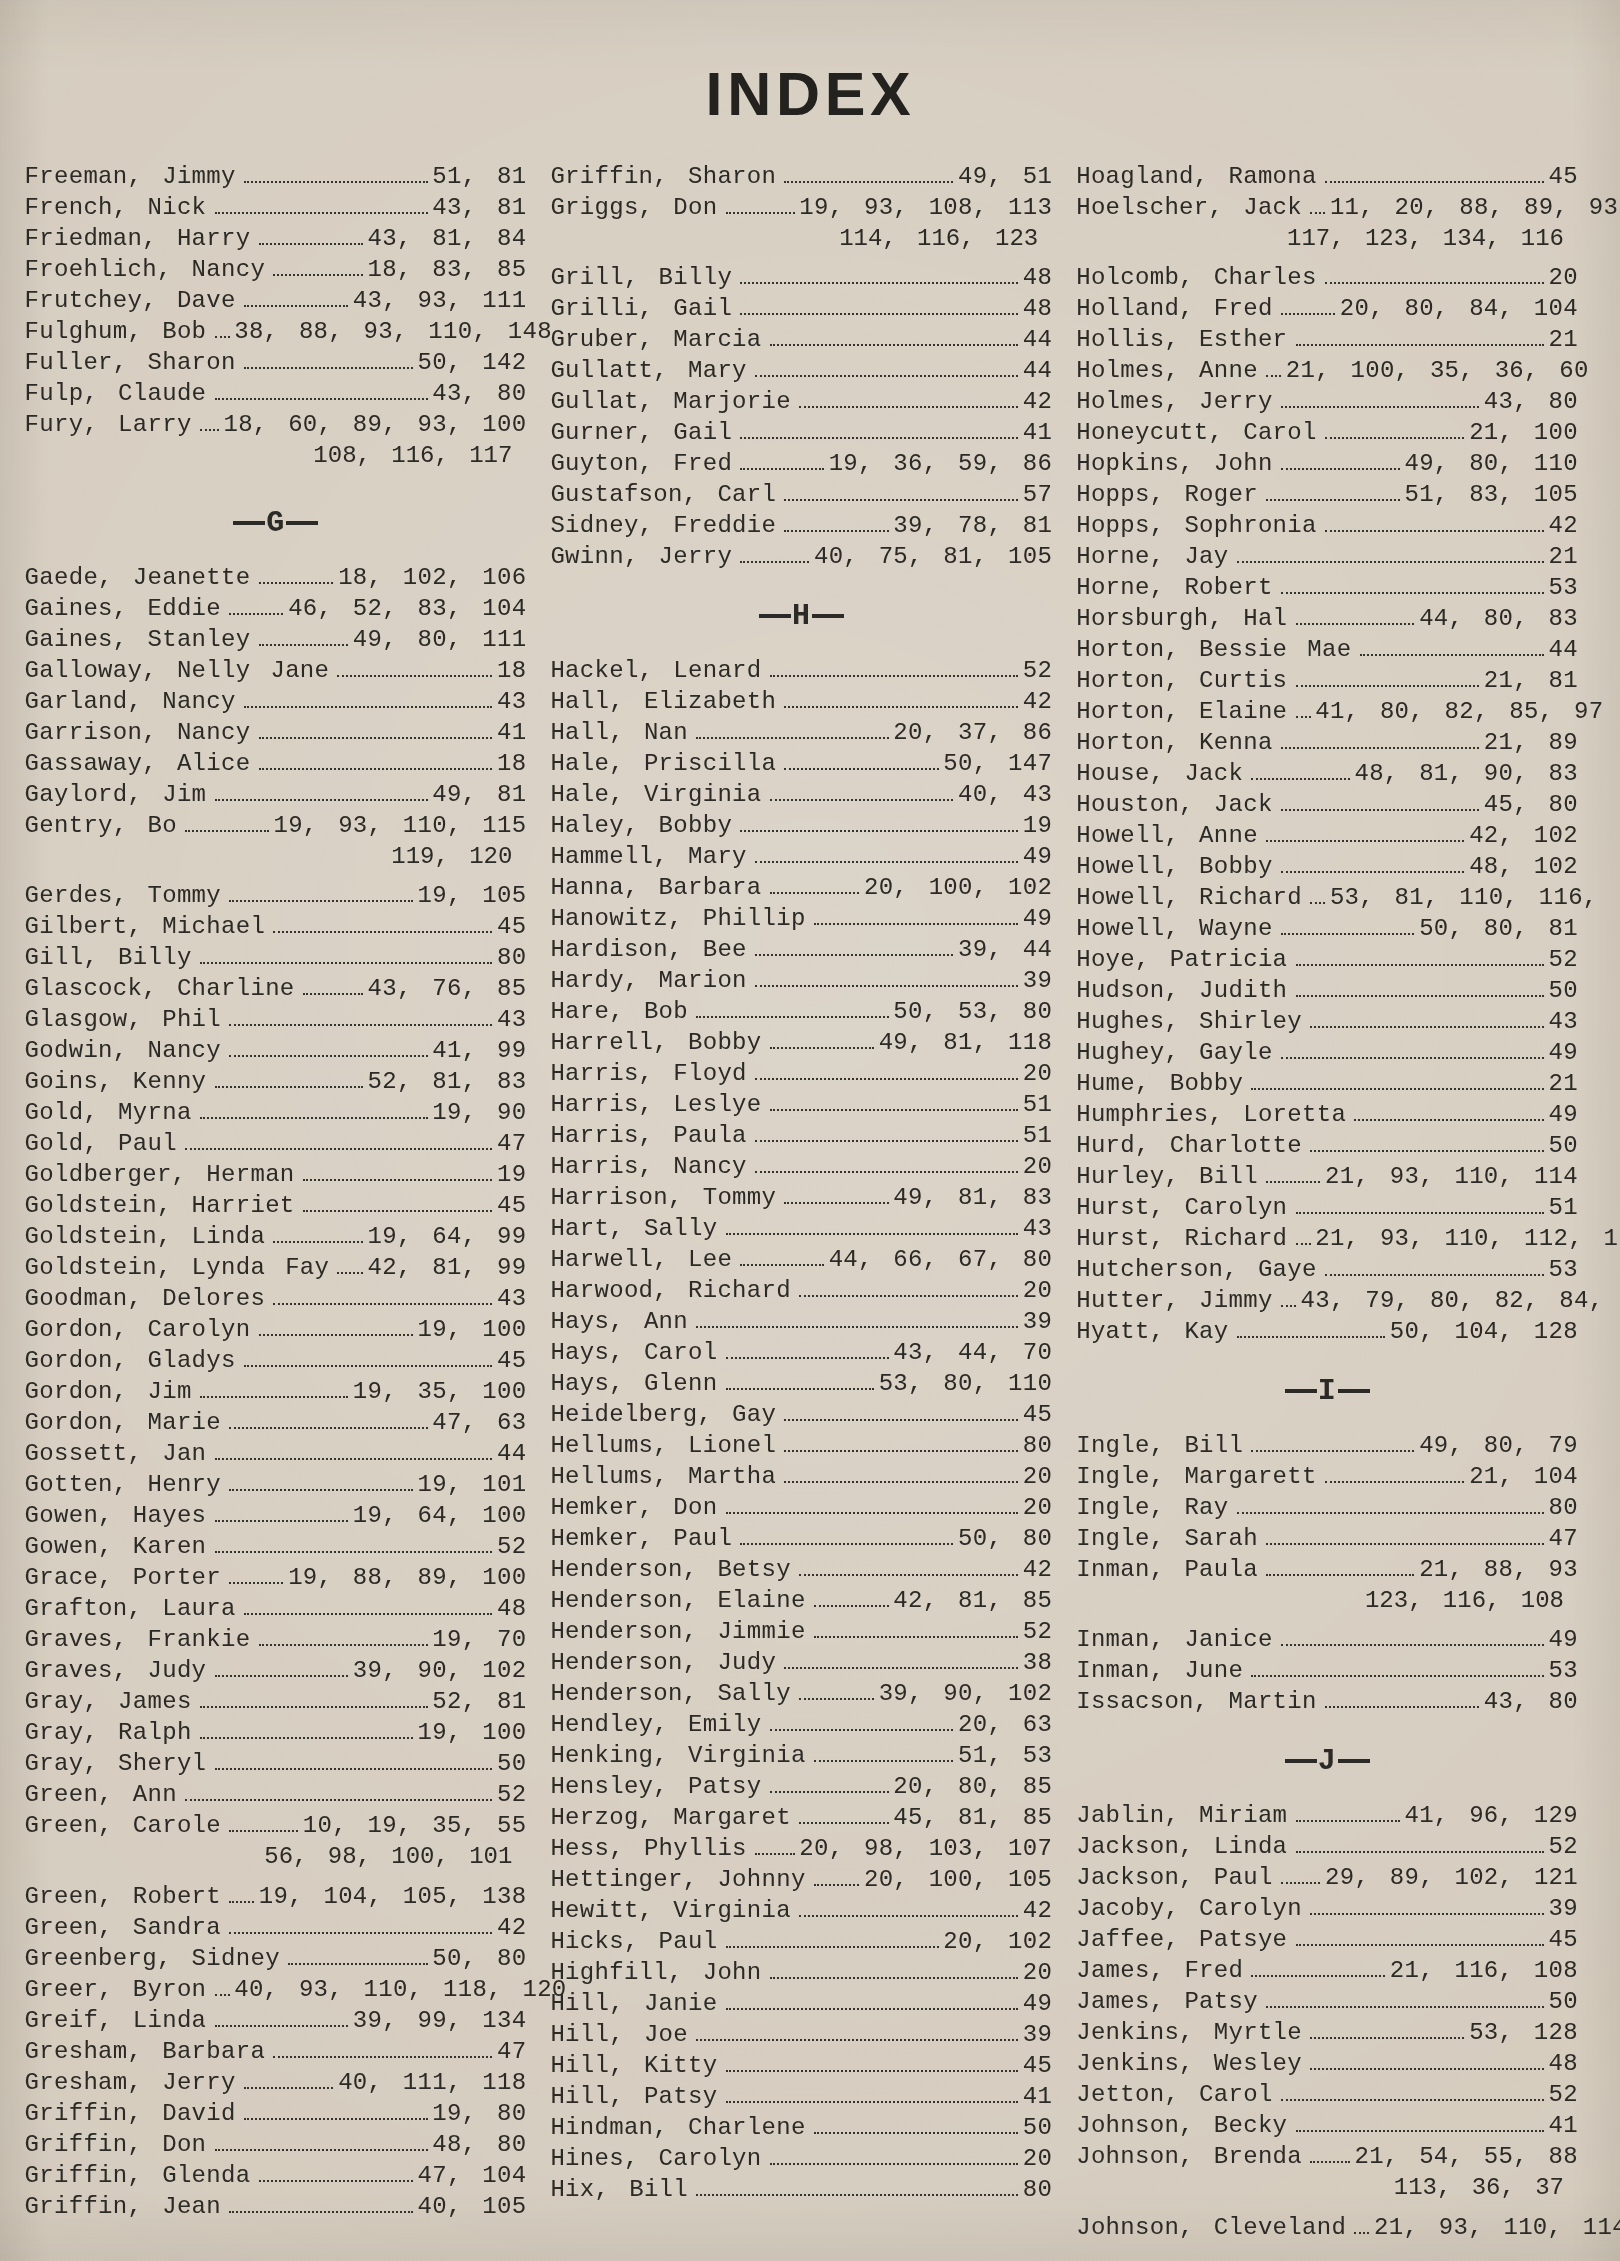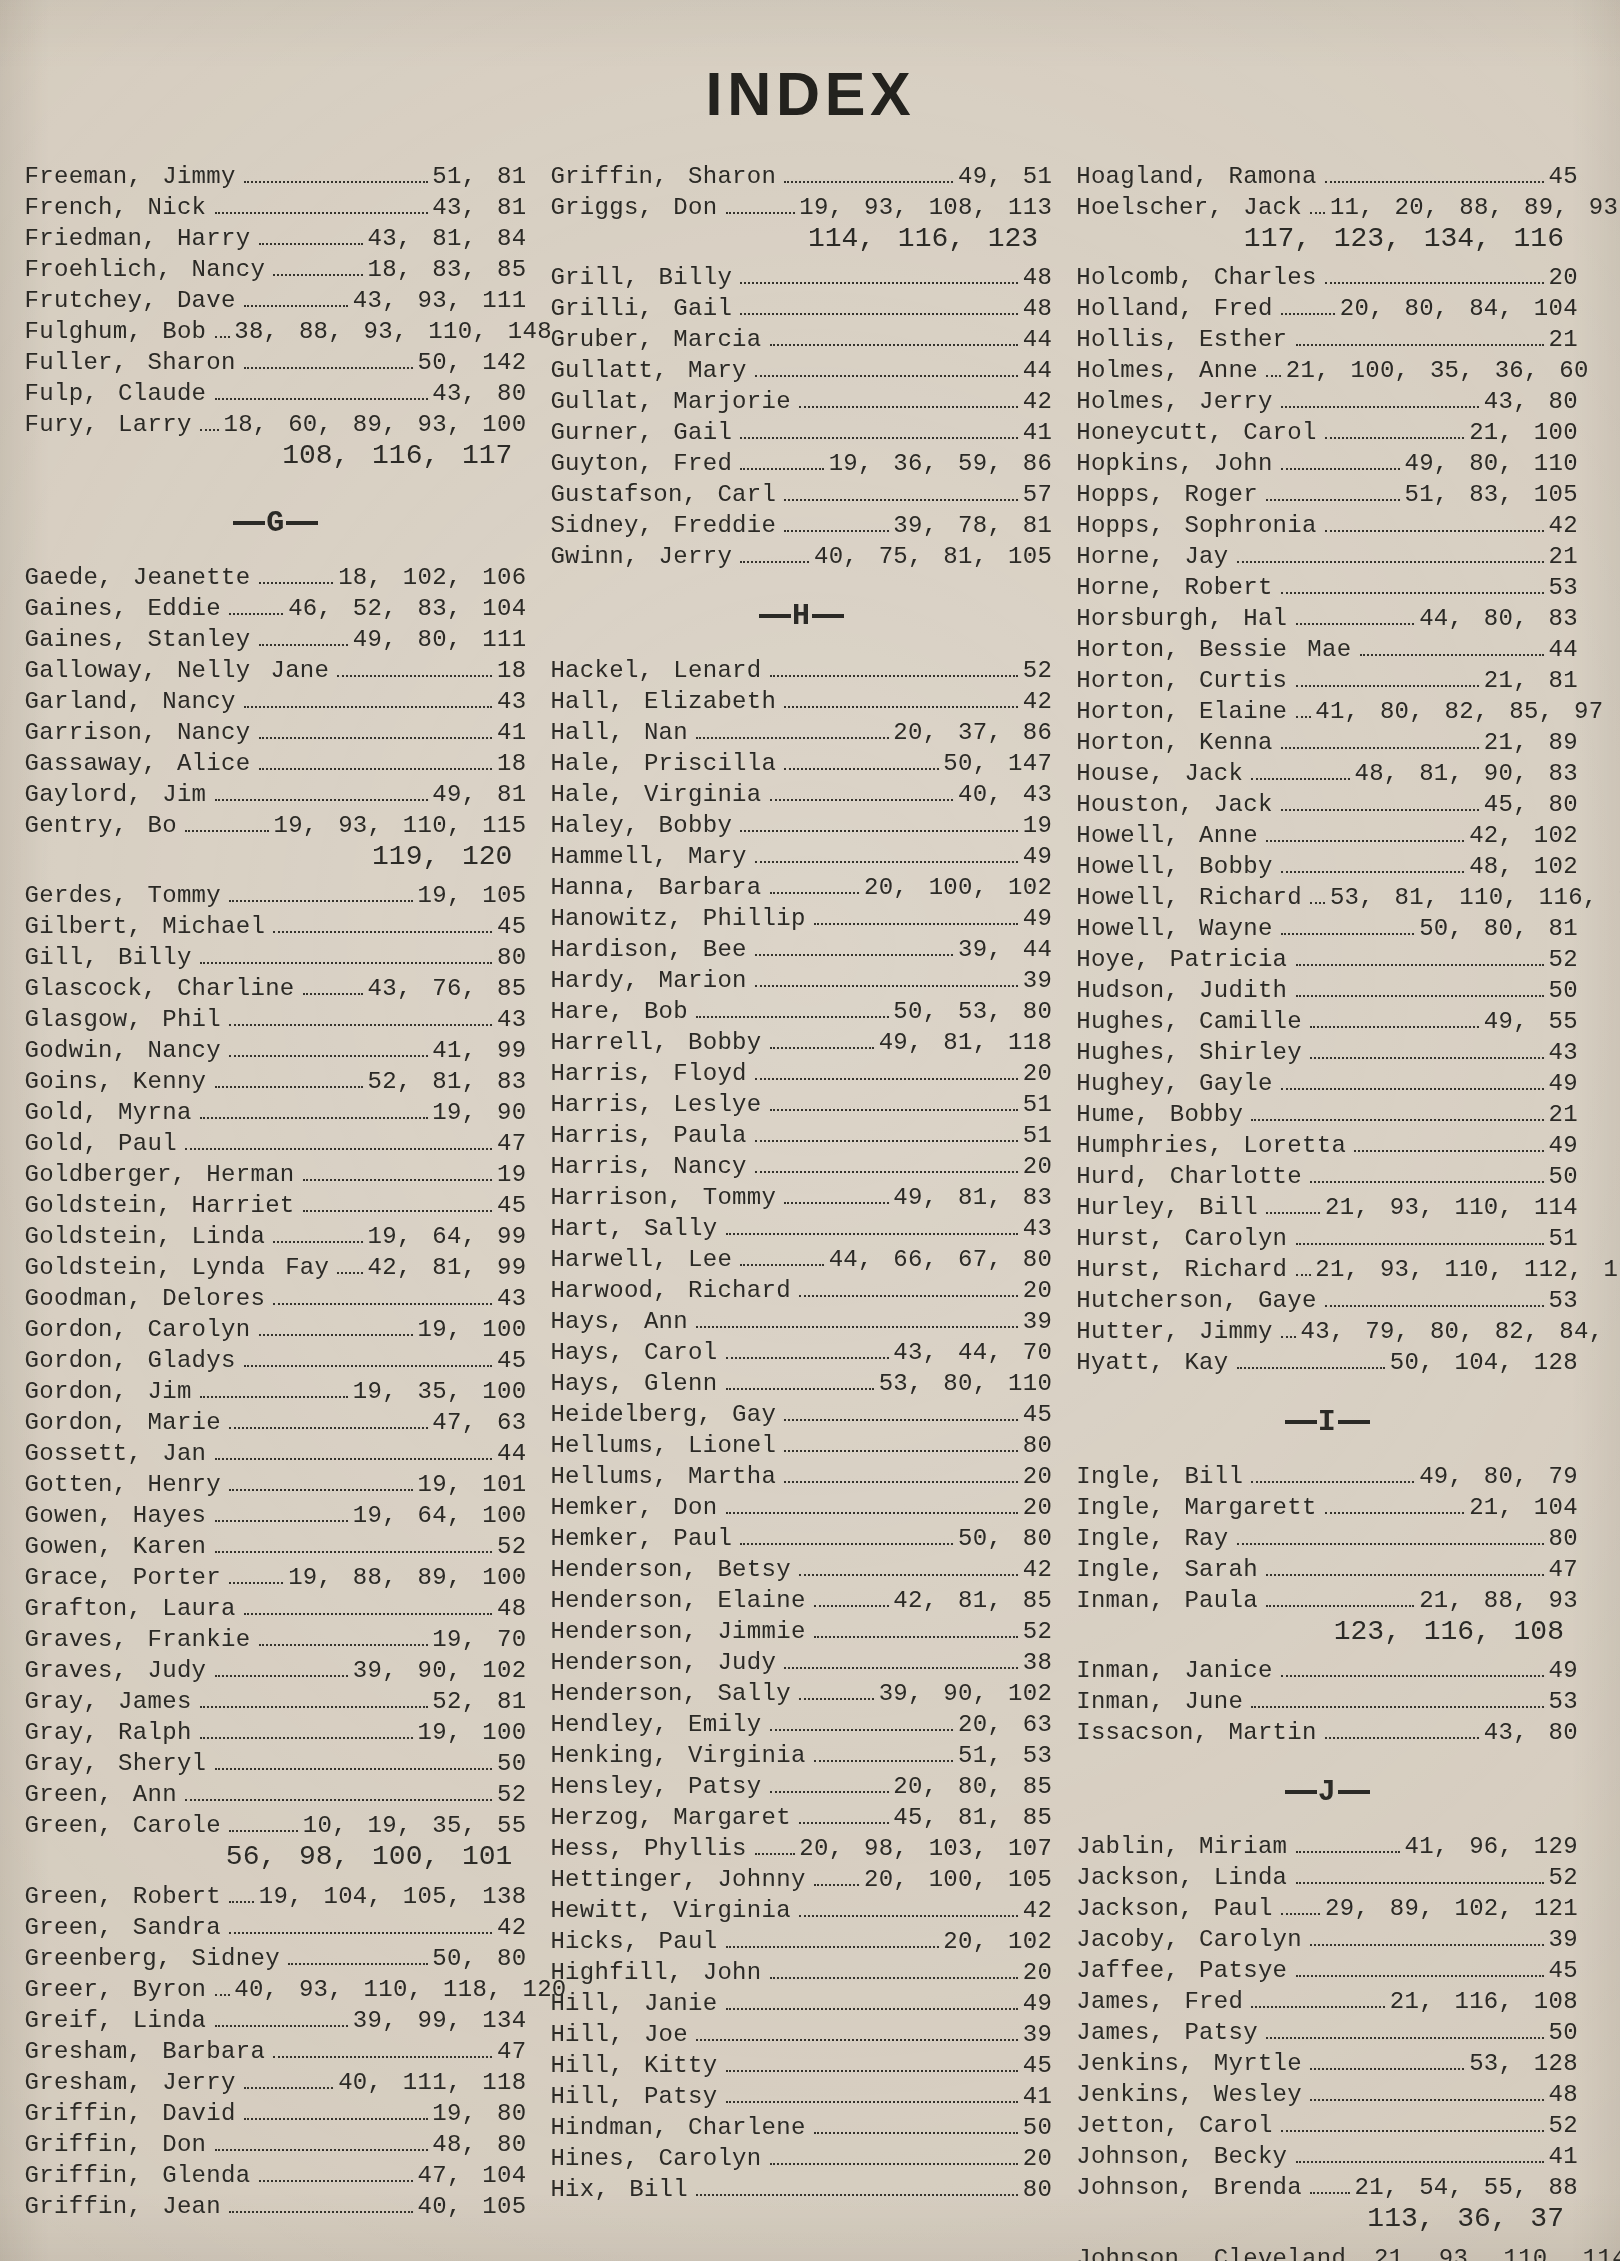--- a/index.html
+++ b/index.html
@@ -41,21 +41,21 @@
   .name  { white-space: nowrap; word-spacing: 5.3px; }
   .leader {
     flex: 1 1 auto;
     min-width: 15px;
     margin: 0 4.7px 0 8.2px;
     border-bottom: 2.9px dotted #34322c;
   }
   .pages { white-space: nowrap; word-spacing: 5.9px; }
   .cont {
     height: 31px;
-    font-size: 28px;
+    font-size: 24px;
     line-height: 27.5px;
     text-align: right;
     padding-right: 14px;
     margin-bottom: 8.2px;
     word-spacing: 5.9px;
     white-space: nowrap;
   }
   .section-header {
     display: flex;
     align-items: center;
@@ -830,25 +830,20 @@
           <span class="name">Hoye, Patricia</span>
           <span class="leader"></span>
           <span class="pages">52</span>
         </div>
         <div class="entry">
           <span class="name">Hudson, Judith</span>
           <span class="leader"></span>
           <span class="pages">50</span>
         </div>
         <div class="entry">
-          <span class="name">Hughes, Camille</span>
-          <span class="leader"></span>
-          <span class="pages">49, 55</span>
-        </div>
-        <div class="entry">
           <span class="name">Hughes, Shirley</span>
           <span class="leader"></span>
           <span class="pages">43</span>
         </div>
         <div class="entry">
           <span class="name">Hughey, Gayle</span>
           <span class="leader"></span>
           <span class="pages">49</span>
         </div>
         <div class="entry">

